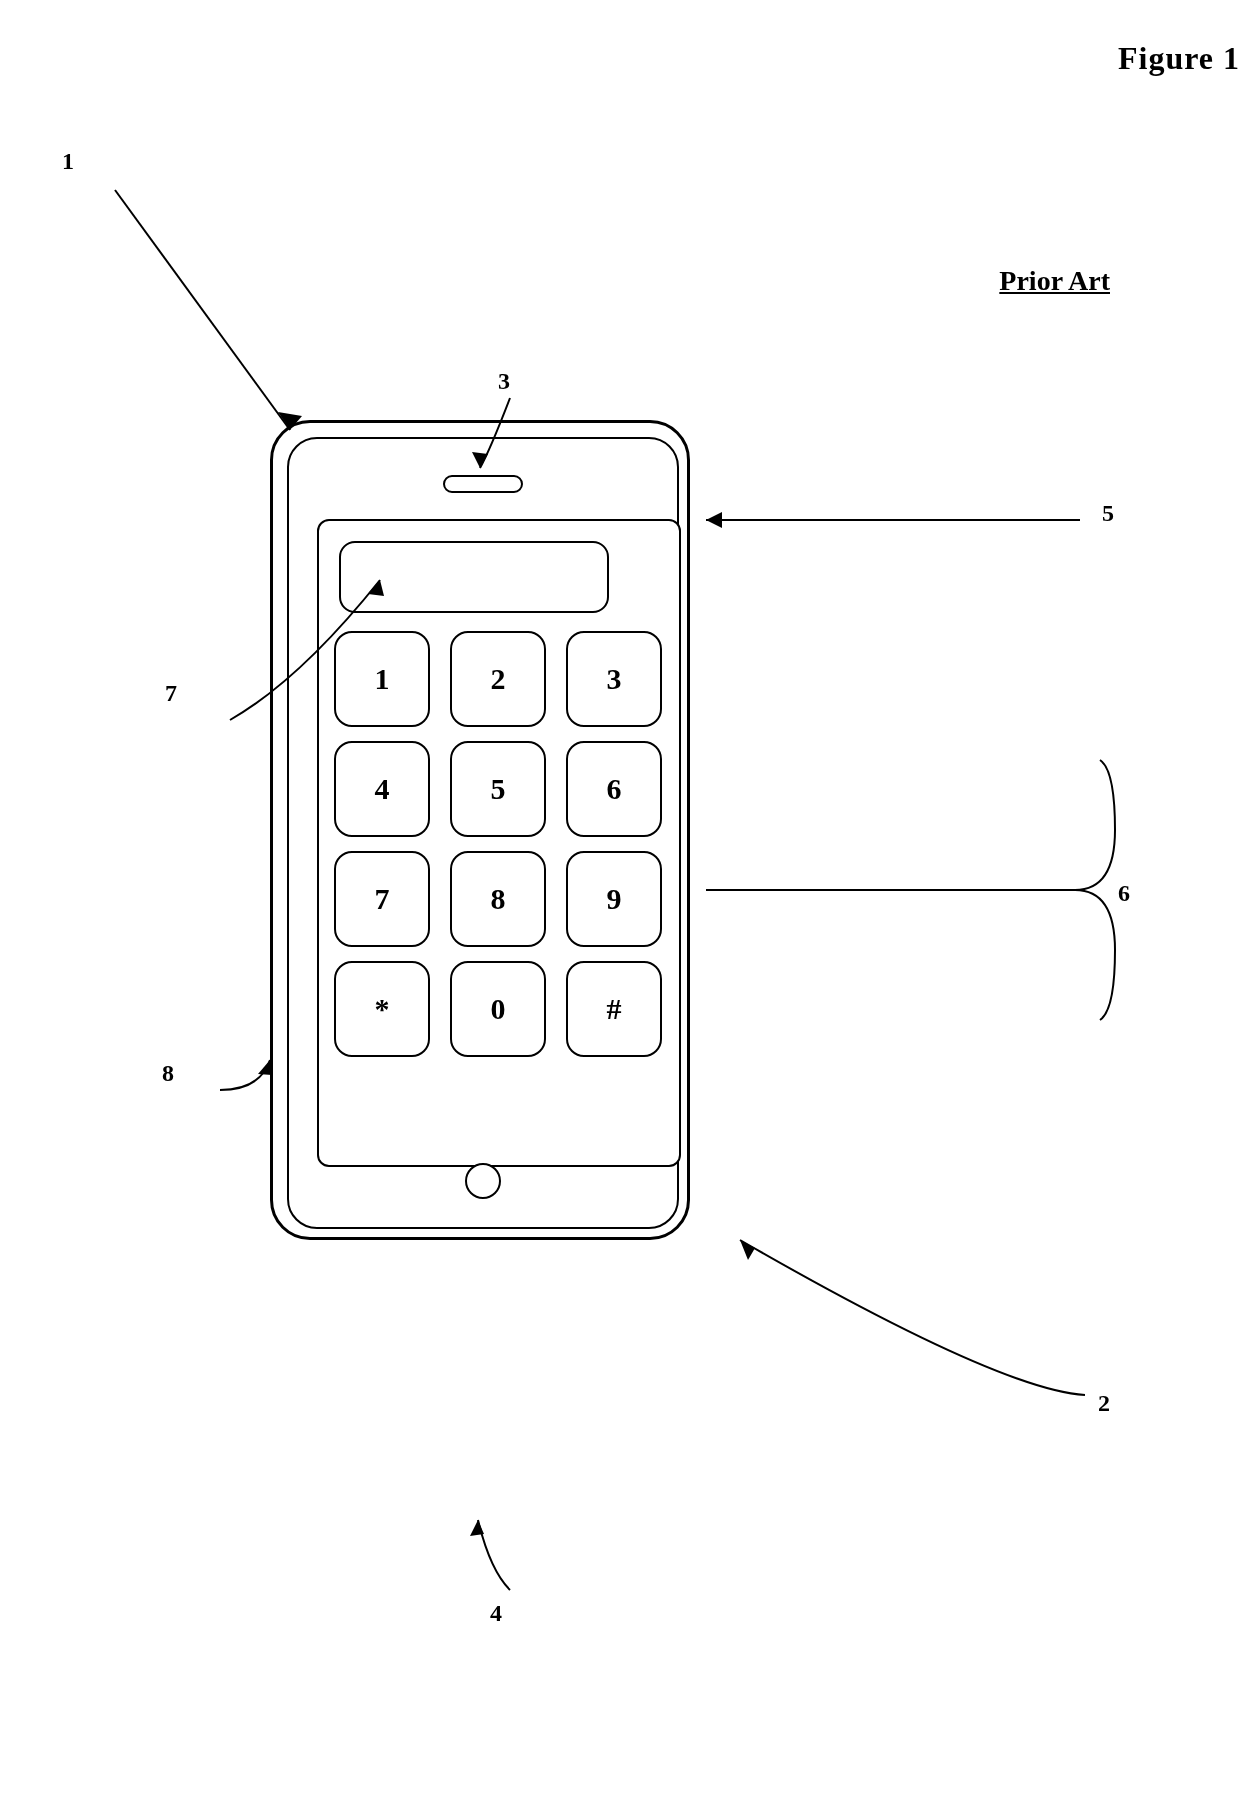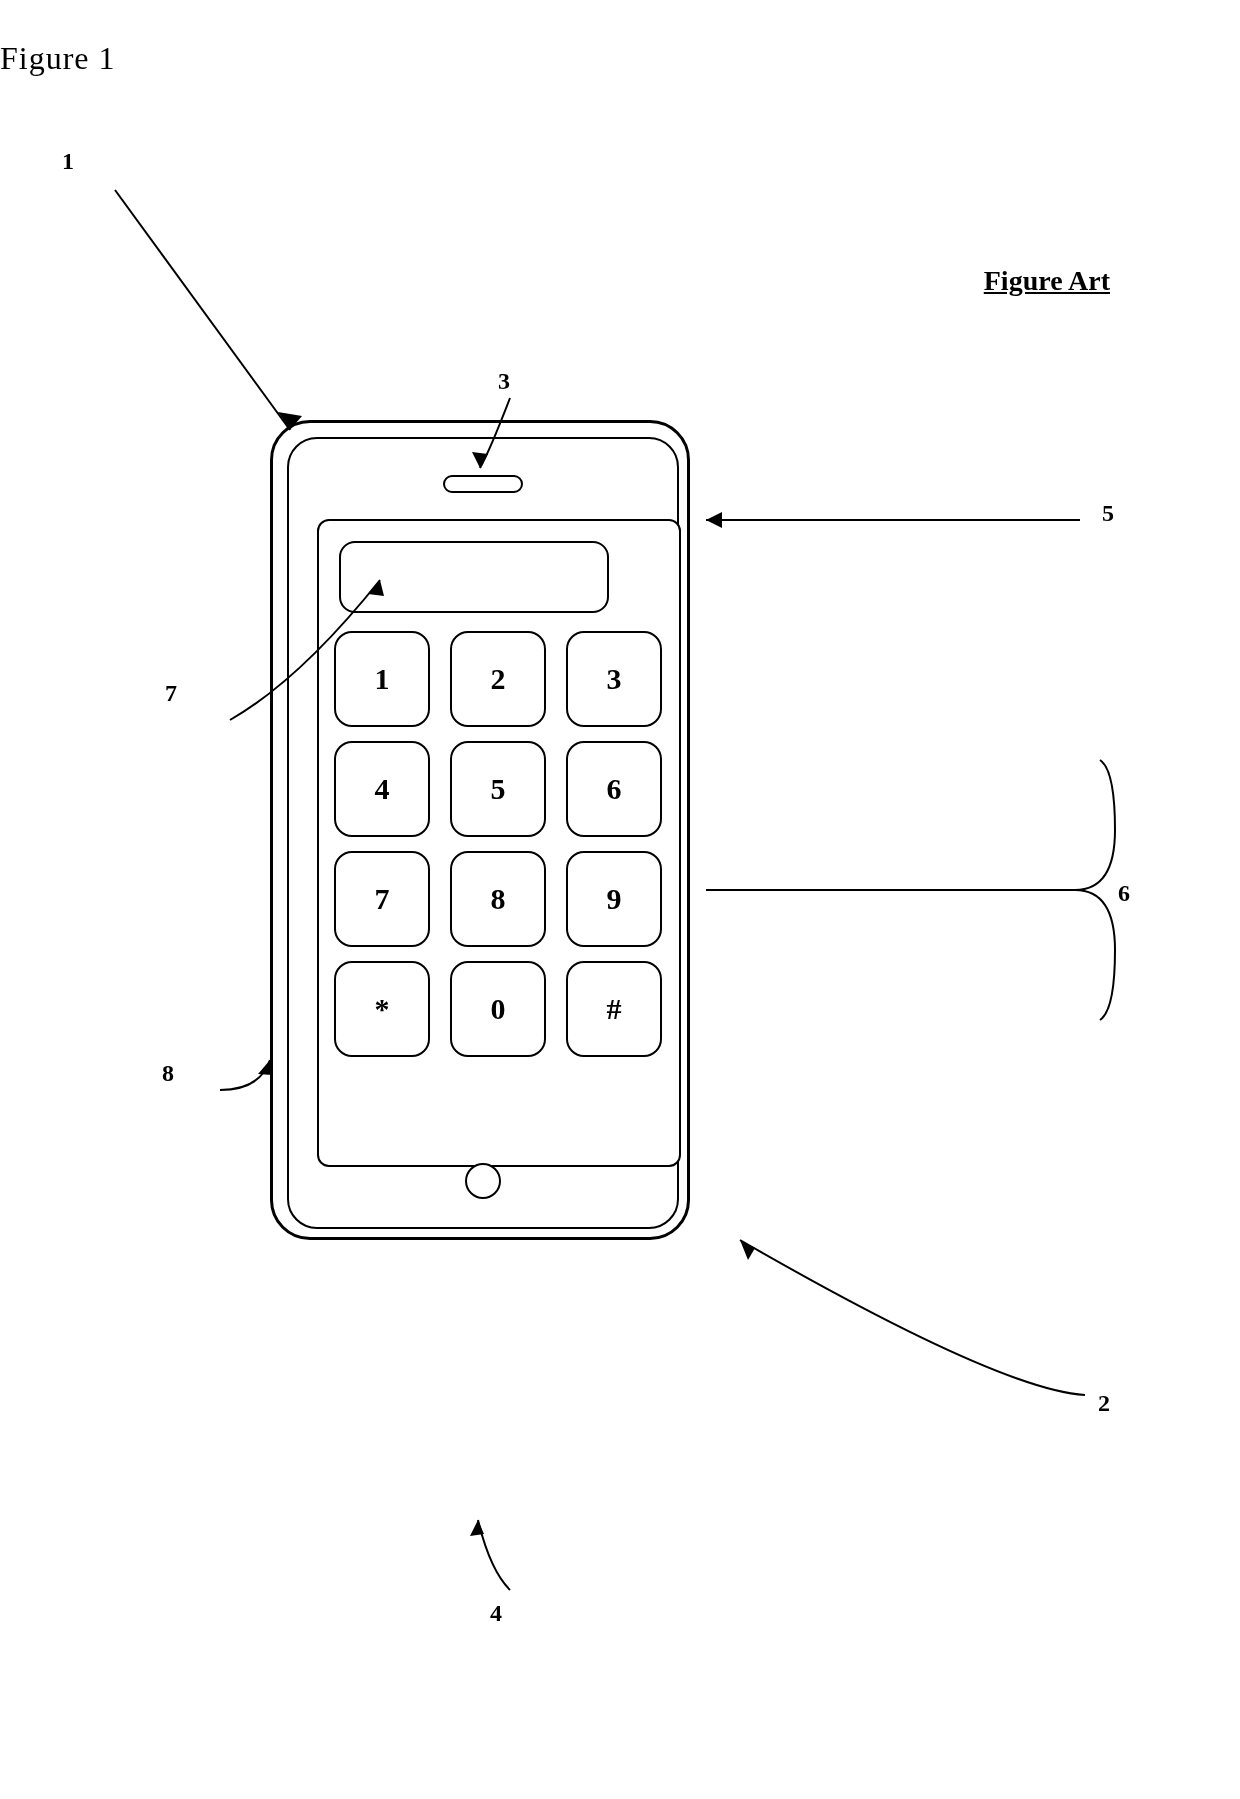--- a/index.html
+++ b/index.html
@@ -6,23 +6,23 @@
     body {
       width: 1240px;
       height: 1799px;
       background: #ffffff;
       font-family: 'Times New Roman', Times, serif;
       position: relative;
       overflow: hidden;
     }
 
     .page-title {
-      text-align: left;
+      text-align: right;
       font-size: 32px;
-      font-weight: normal;
+      font-weight: bold;
       padding-top: 40px;
       letter-spacing: 1px;
     }
 
     .prior-art-label {
       position: absolute;
       top: 265px;
       right: 130px;
       font-size: 28px;
       font-weight: bold;
@@ -161,21 +161,21 @@
       width: 1240px;
       height: 1799px;
       pointer-events: none;
     }
   </style>
 </head>
 <body>
 
 <h1 class="page-title">Figure 1</h1>
 
-<div class="prior-art-label">Figure Art</div>
+<div class="prior-art-label">Prior Art</div>
 
 <span class="ref-label" id="ref-1">1</span>
 <span class="ref-label" id="ref-2">2</span>
 <span class="ref-label" id="ref-3">3</span>
 <span class="ref-label" id="ref-4">4</span>
 <span class="ref-label" id="ref-5">5</span>
 <span class="ref-label" id="ref-6">6</span>
 <span class="ref-label" id="ref-7">7</span>
 <span class="ref-label" id="ref-8">8</span>
 

